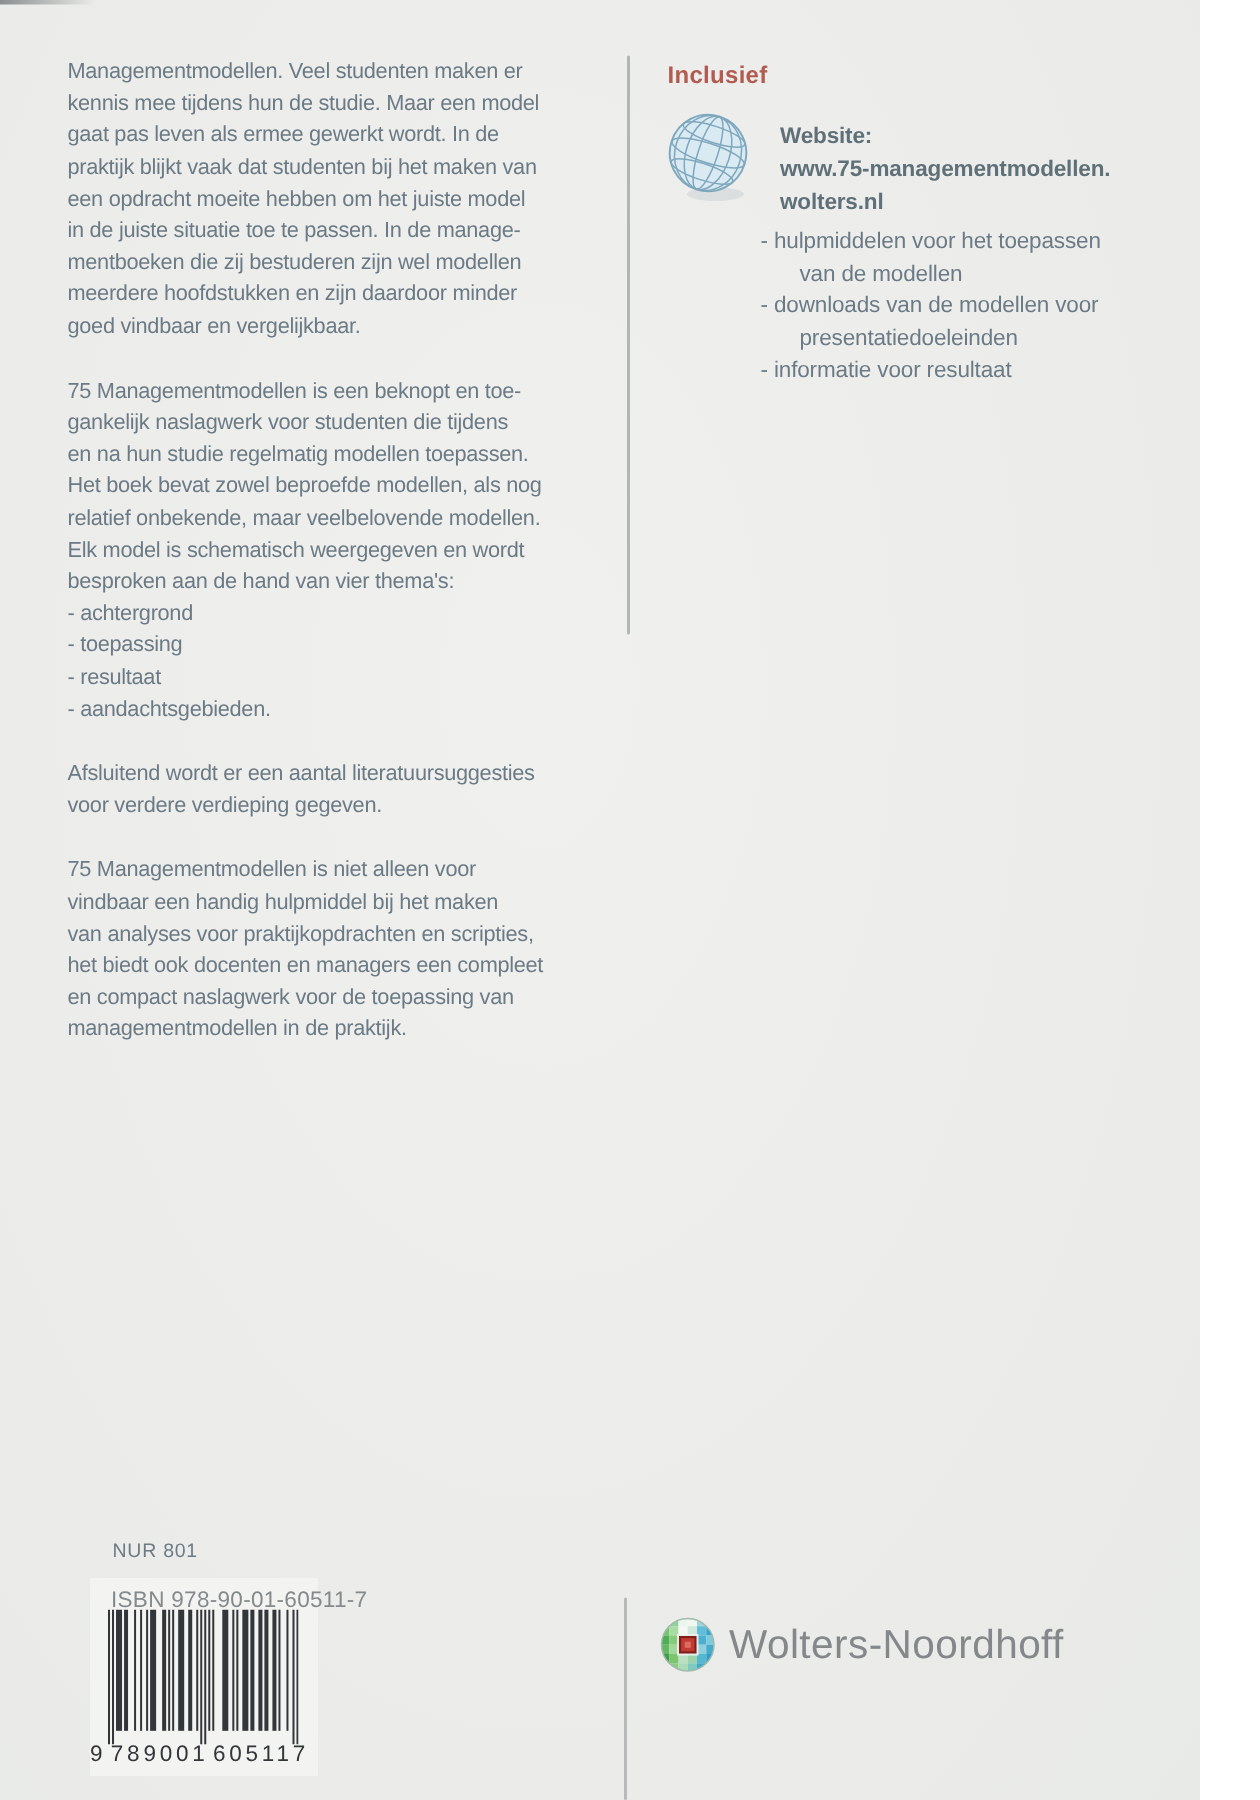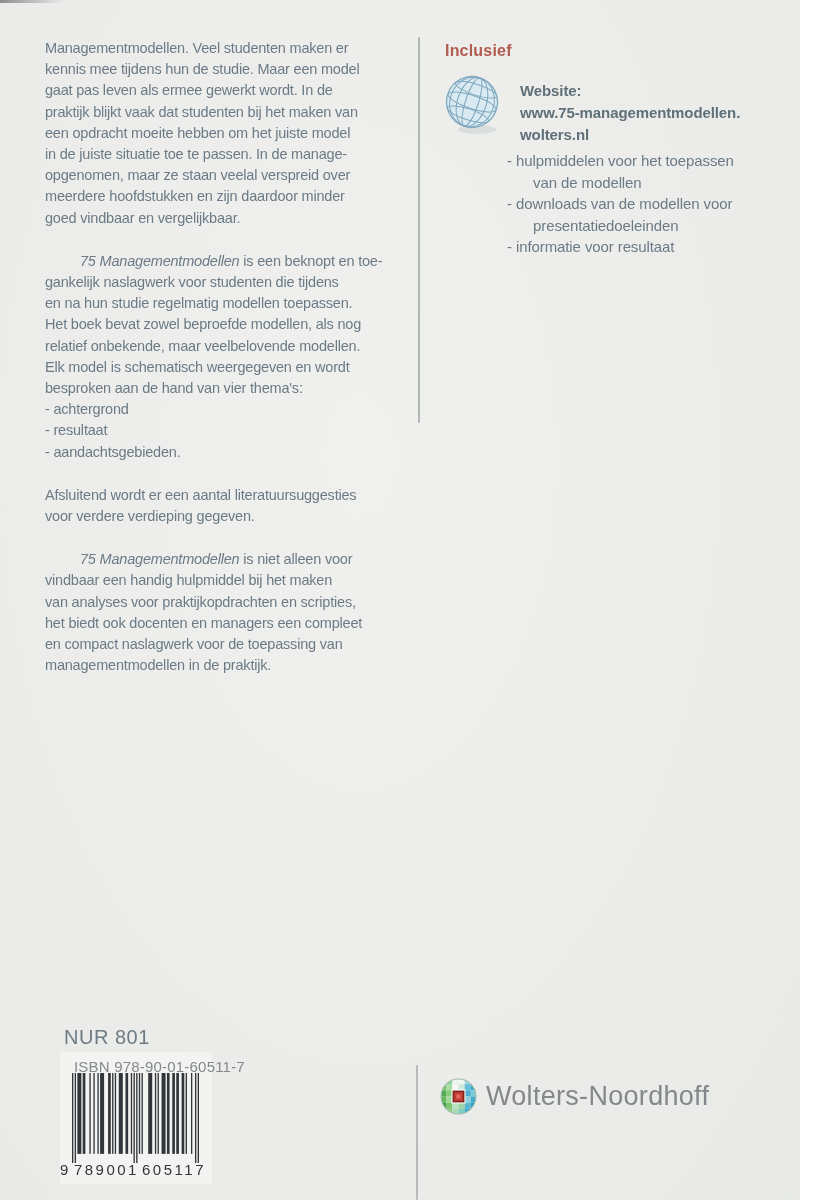--- a/index.html
+++ b/index.html
@@ -11,21 +11,21 @@
     font-family:"Liberation Sans", sans-serif;
     color:#6b7a85;
   }
   
   .col-left{
     position:absolute;left:45px;top:38px;
     font-size:14.5px;line-height:21.2px;letter-spacing:-0.2px;
   }
   .para{margin:0 0 22px 0;}
   .line{white-space:nowrap;}
-  .it{font-style:italic;margin-left:35px;}
+  .it{}
   
   .divider{position:absolute;width:2px;background:#9aa49f;opacity:0.75;border-radius:1px;}
   .divider-top{left:418px;top:37px;height:386px;}
   .divider-bottom{left:416px;top:1065px;height:135px;background:#a6aaa7;}
   
   .inclusief{
     position:absolute;left:445px;top:42px;
     font-size:16px;font-weight:bold;letter-spacing:0.2px;
   }
   .web-globe{position:absolute;left:443px;top:74px;}
@@ -33,22 +33,22 @@
     position:absolute;left:520px;top:80px;
     font-size:15px;font-weight:bold;line-height:22px;letter-spacing:-0.1px;
   }
   .links-block{
     position:absolute;left:507px;top:150px;
     font-size:15px;line-height:21.5px;letter-spacing:-0.1px;
   }
   .links-block .cont{margin-left:26px;}
   
   .nur{
-    position:absolute;left:64px;top:1026px;
-    font-size:20px;letter-spacing:0.5px;color:#6e7b84;
+    position:absolute;left:75px;top:1026px;
+    font-size:13px;letter-spacing:0.5px;color:#6e7b84;
   }
   .barcode-bg{
     position:absolute;left:60px;top:1052px;width:152px;height:132px;
     background:#f3f4f2;
   }
   .isbn-label{
     position:absolute;left:74px;top:1058px;
     font-size:15px;letter-spacing:0.2px;color:#84898c;white-space:nowrap;
   }
   .barcode-svg{position:absolute;left:72px;top:1073px;}
@@ -79,39 +79,40 @@
   <div class="col-left">
 
     <div class="para">
 
     <div class="line">Managementmodellen. Veel studenten maken er</div>
         <div class="line">kennis mee tijdens hun de studie. Maar een model</div>
         <div class="line">gaat pas leven als ermee gewerkt wordt. In de</div>
         <div class="line">praktijk blijkt vaak dat studenten bij het maken van</div>
         <div class="line">een opdracht moeite hebben om het juiste model</div>
         <div class="line">in de juiste situatie toe te passen. In de manage-</div>
-        <div class="line">opgenomen, maar ze staan veelal verspreid over</div>
+        <div class="line">mentboeken die zij bestuderen zijn wel modellen</div>
         <div class="line">meerdere hoofdstukken en zijn daardoor minder</div>
         <div class="line">goed vindbaar en vergelijkbaar.</div>
       </div>
 
     <div class="para">
       <div class="line"><span class="it">75 Managementmodellen</span><span> is een beknopt en toe-</span></div>
       <div>
 
       <div class="line">gankelijk naslagwerk voor studenten die tijdens</div>
           <div class="line">en na hun studie regelmatig modellen toepassen.</div>
           <div class="line">Het boek bevat zowel beproefde modellen, als nog</div>
           <div class="line">relatief onbekende, maar veelbelovende modellen.</div>
           <div class="line">Elk model is schematisch weergegeven en wordt</div>
           <div class="line">besproken aan de hand van vier thema's:</div>
         </div>
       <div>
 
       <div class="line">- achtergrond</div>
+          <div class="line">- toepassing</div>
           <div class="line">- resultaat</div>
           <div class="line">- aandachtsgebieden.</div>
         </div>
     </div>
 
     <div class="para">
 
     <div class="line">Afsluitend wordt er een aantal literatuursuggesties</div>
         <div class="line">voor verdere verdieping gegeven.</div>
       </div>

